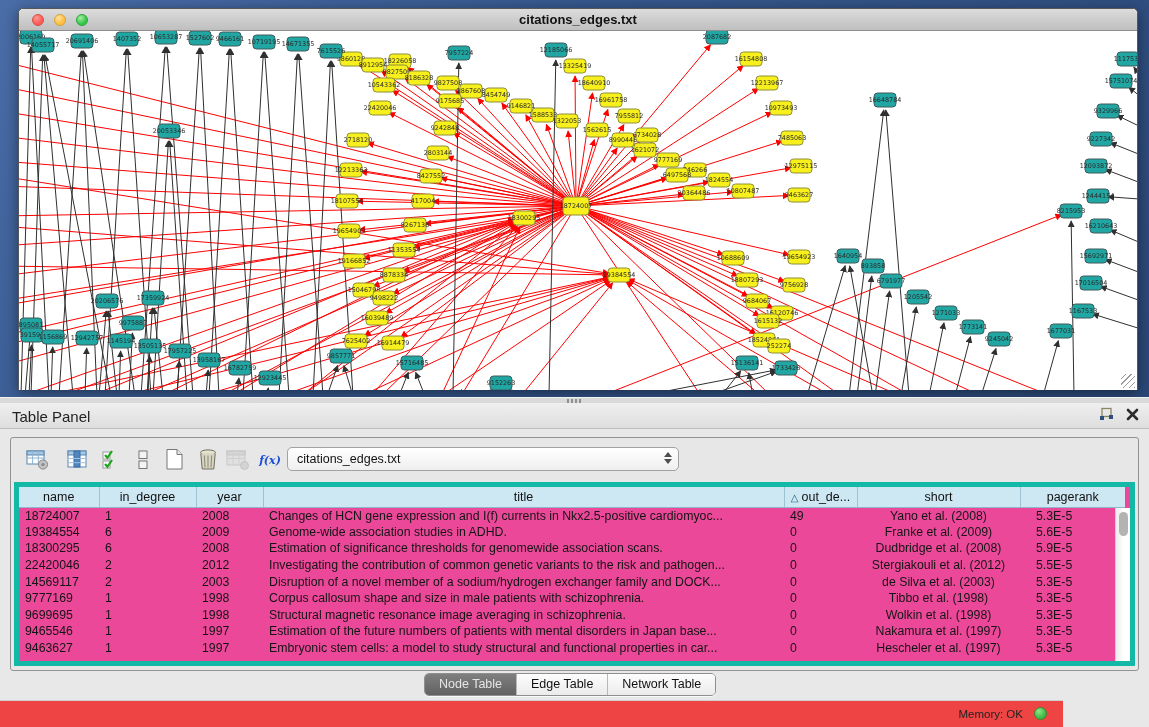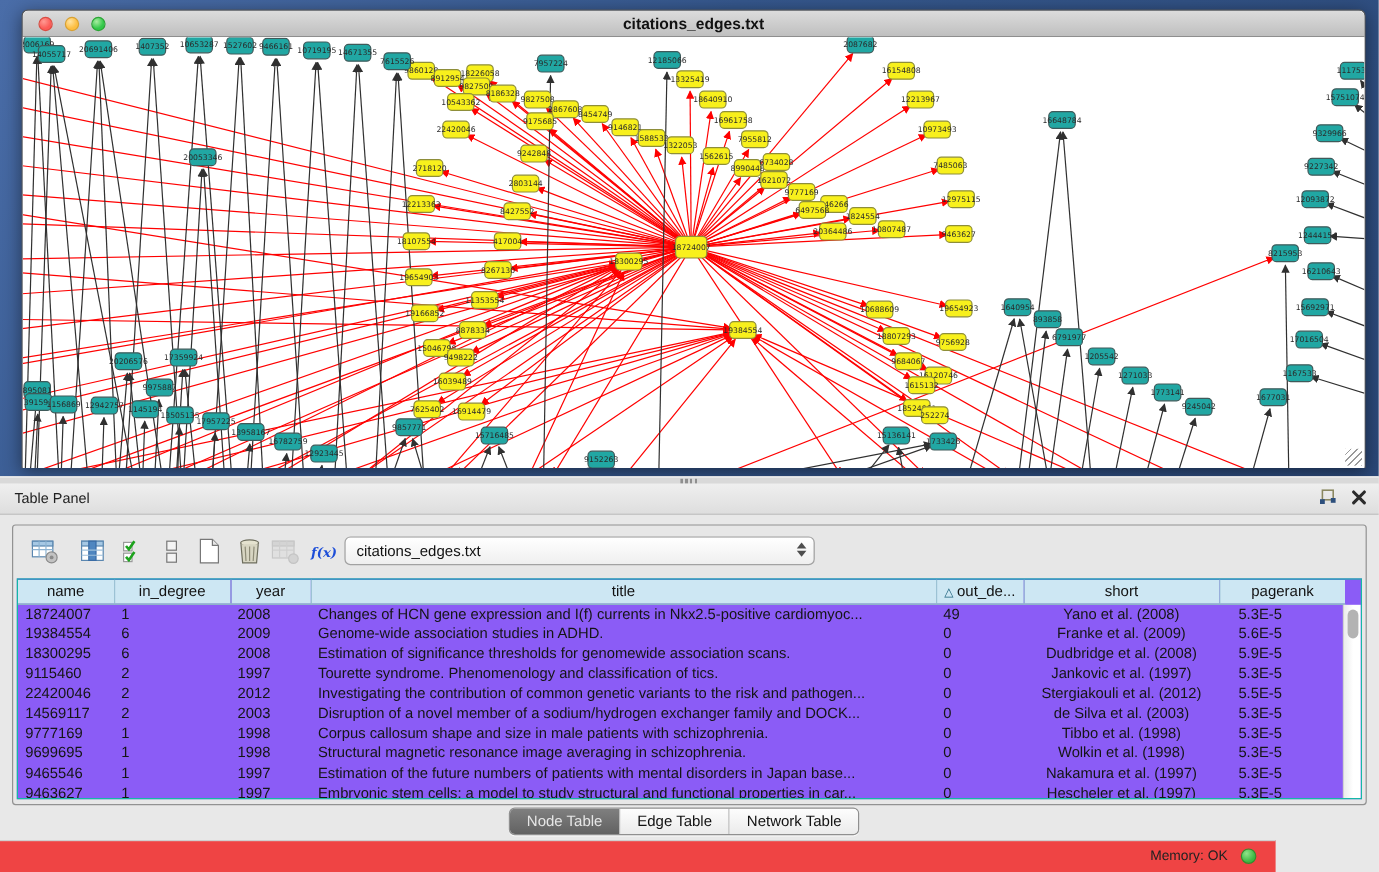--- a/index.html
+++ b/index.html
@@ -22,38 +22,38 @@
     background:repeating-linear-gradient(135deg, transparent 0 3px, #9a9a9a 3px 4px); }
 
   
   .divider { position:absolute; left:0; top:397px; width:1149px; height:6px; background:#d9d9d9; border-top:1px solid #f2f2f2; }
   .divider .dots { position:absolute; left:567px; top:1px; width:16px; height:4px;
     background:repeating-linear-gradient(90deg,#8f8f8f 0 2px, transparent 2px 4px); }
 
   
   .panel-header { position:absolute; left:0; top:403px; width:1149px; height:26px;
     background:linear-gradient(#efefef,#dedede); border-bottom:1px solid #bdbdbd; }
-  .panel-header .ptitle { position:absolute; left:12px; top:5px; font-size:12px; color:#222; }
+  .panel-header .ptitle { position:absolute; left:12px; top:5px; font-size:15px; color:#222; }
   .ph-icons { position:absolute; right:10px; top:4px; display:flex; gap:12px; align-items:center; }
   .ph-icons svg { display:block; }
 
   .tp-box { position:absolute; left:10px; top:437px; width:1129px; height:234px;
     border:1px solid #929292; border-radius:3px; background:#e7e7e7; }
   .toolbar { position:absolute; left:0; top:0; width:100%; height:44px; }
   .tbtn { position:absolute; top:8px; width:30px; height:28px; display:flex; align-items:center; justify-content:center; cursor:default; }
   .tbtn.disabled { opacity:.55; }
   .fx { font-family:"DejaVu Serif", serif; font-style:italic; font-weight:bold; font-size:11px; color:#1d4ed8; }
   .combo { position:absolute; left:276px; top:9px; width:392px; height:24px; border:1px solid #a2a2a2; border-radius:5px;
     background:linear-gradient(#ffffff,#efefef); font-size:12.5px; color:#111; }
   .combo .val { position:absolute; left:9px; top:4px; }
   .combo .step { position:absolute; right:6px; top:4px; display:flex; flex-direction:column; gap:2px; align-items:center; }
   .arr-up { width:0; height:0; border-left:4px solid transparent; border-right:4px solid transparent; border-bottom:5px solid #4e4e4e; }
   .arr-dn { width:0; height:0; border-left:4px solid transparent; border-right:4px solid transparent; border-top:5px solid #4e4e4e; }
 
-  .tablewrap { position:absolute; left:3px; right:3px; top:44px; bottom:4px; border:1px solid #14b8a6; background:#8b5cf6; overflow:hidden; }
+  .tablewrap { position:absolute; left:3px; right:3px; top:44px; bottom:4px; border:5px solid #14b8a6; background:#ec4899; overflow:hidden; }
   table { border-collapse:collapse; table-layout:fixed; width:1106px; }
   th { background:#cde7f3; border-right:1px solid #9cc2d4; border-bottom:1px solid #8fb6c9; height:20px;
        font-size:12.5px; font-weight:normal; color:#111; text-align:center; overflow:hidden; white-space:nowrap; }
   th:last-child { border-right:none; }
   td { height:16.6px; font-size:12.3px; color:#151515; padding:0 6px; white-space:nowrap; overflow:hidden; text-overflow:ellipsis; }
   td.center { text-align:center;margin-top:32px; }
   .sortglyph { font-size:10px; color:#1a5f7a; margin-right:3px; }
   .vscroll { position:absolute; right:0; top:21px; bottom:0; width:15px; background:linear-gradient(90deg,#ececec,#ffffff 55%); border-left:1px solid #d2d2d2; }
   .vthumb { position:absolute; left:3px; top:4px; width:9px; height:24px; border-radius:5px; background:#b3b3b3; }
 
@@ -871,29 +871,20 @@
           <tr>
             <td>18300295</td>
             <td>6</td>
             <td>2008</td>
             <td>Estimation of significance thresholds for genomewide association scans.</td>
             <td>0</td>
             <td class="center">Dudbridge et al. (2008)</td>
             <td style="padding-left: 16px; margin-top: 12px;">5.9E-5</td>
           </tr>
           <tr>
-            <td>9115460</td>
-            <td>2</td>
-            <td>1997</td>
-            <td>Tourette syndrome. Phenomenology and classification of tics.</td>
-            <td>0</td>
-            <td class="center">Jankovic et al. (1997)</td>
-            <td style="padding-left: 16px;">5.3E-5</td>
-          </tr>
-          <tr>
             <td>22420046</td>
             <td>2</td>
             <td>2012</td>
             <td>Investigating the contribution of common genetic variants to the risk and pathogen...</td>
             <td>0</td>
             <td class="center">Stergiakouli et al. (2012)</td>
             <td style="padding-left: 16px;">5.5E-5</td>
           </tr>
           <tr>
             <td>14569117</td>

